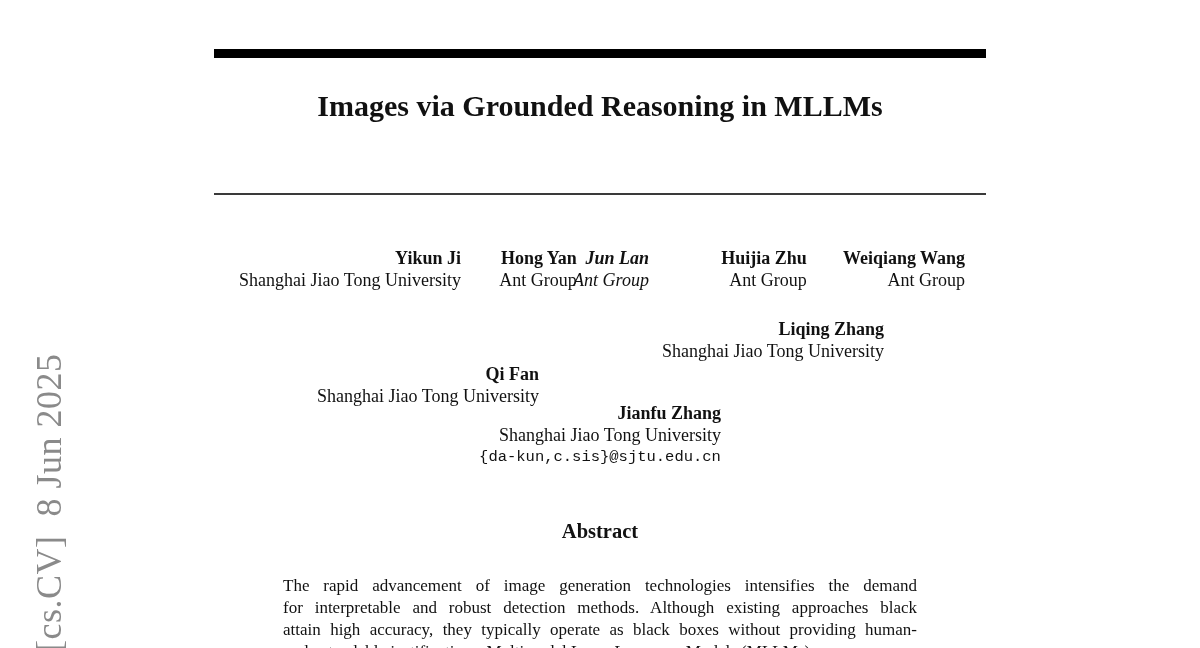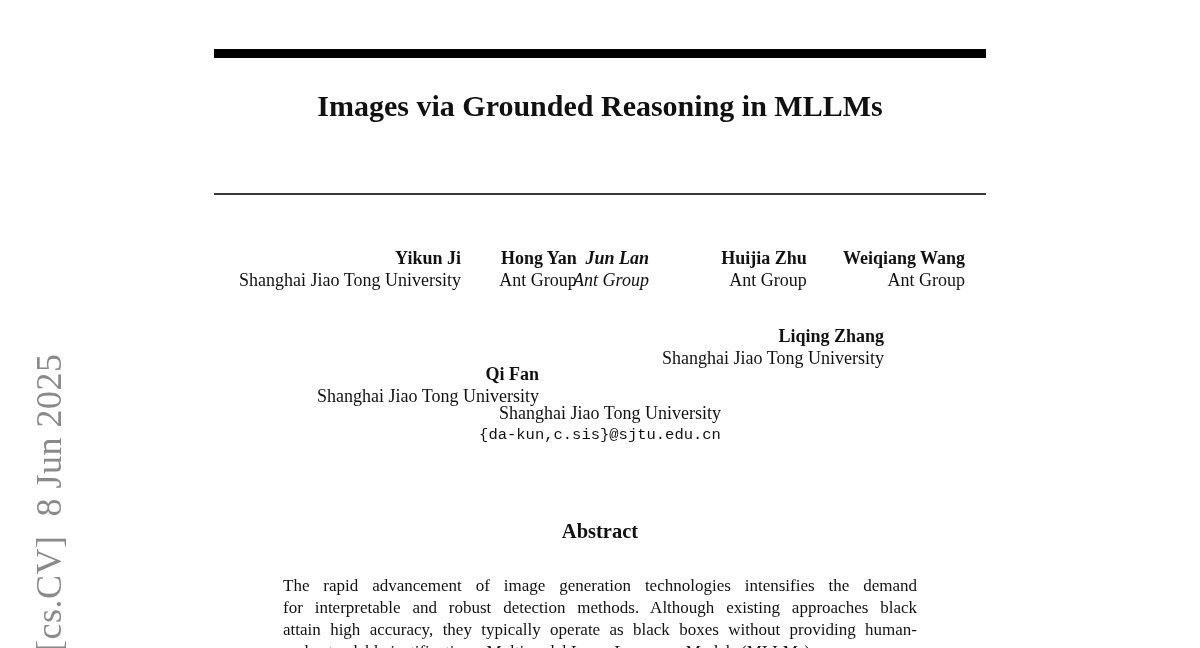--- a/index.html
+++ b/index.html
@@ -123,28 +123,29 @@
     <div class="author-name">Weiqiang Wang</div>
     <div class="author-affil">Ant Group</div>
   </div>
 </div>
 
 <div>
   <div class="author-col" style="left:428px; top:325px;margin-top:38px;">
     <div class="author-name">Qi Fan</div>
     <div class="author-affil">Shanghai Jiao Tong University</div>
   </div>
-  <div class="author-col" style="left:773px; top:325px;">
+  <div class="author-col" style="left:773px; top:318px;">
     <div class="author-name">Liqing Zhang</div>
     <div class="author-affil">Shanghai Jiao Tong University</div>
   </div>
 </div>
 
 <div>
   <div class="author-col" style="left:600px; top:402px;">
+    <div class="author-name">Jianfu Zhang</div>
     <div class="author-affil">Shanghai Jiao Tong University</div>
     <div class="author-email">{da-kun,c.sis}@sjtu.edu.cn</div>
   </div>
 </div>
 
 <div class="abstract-heading">Abstract</div>
 
 <div class="abstract-body">
   <div class="abs-line">The rapid advancement of image generation technologies intensifies the demand</div>
   <div class="abs-line">for interpretable and robust detection methods. Although existing approaches black</div>

